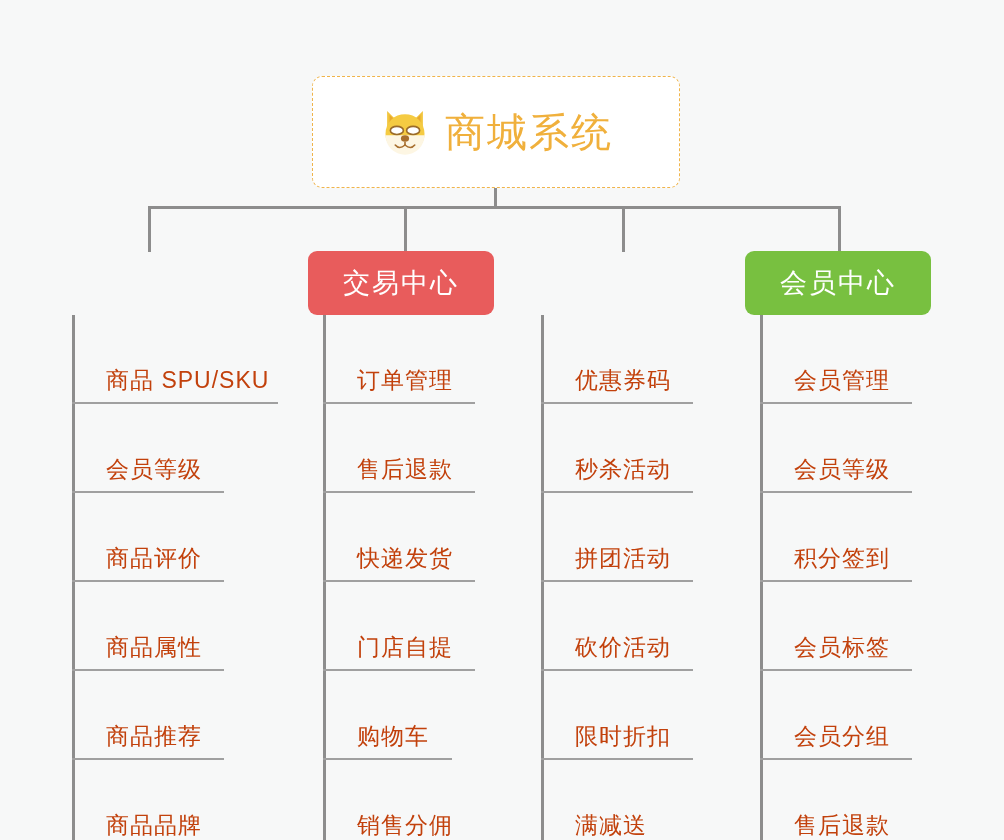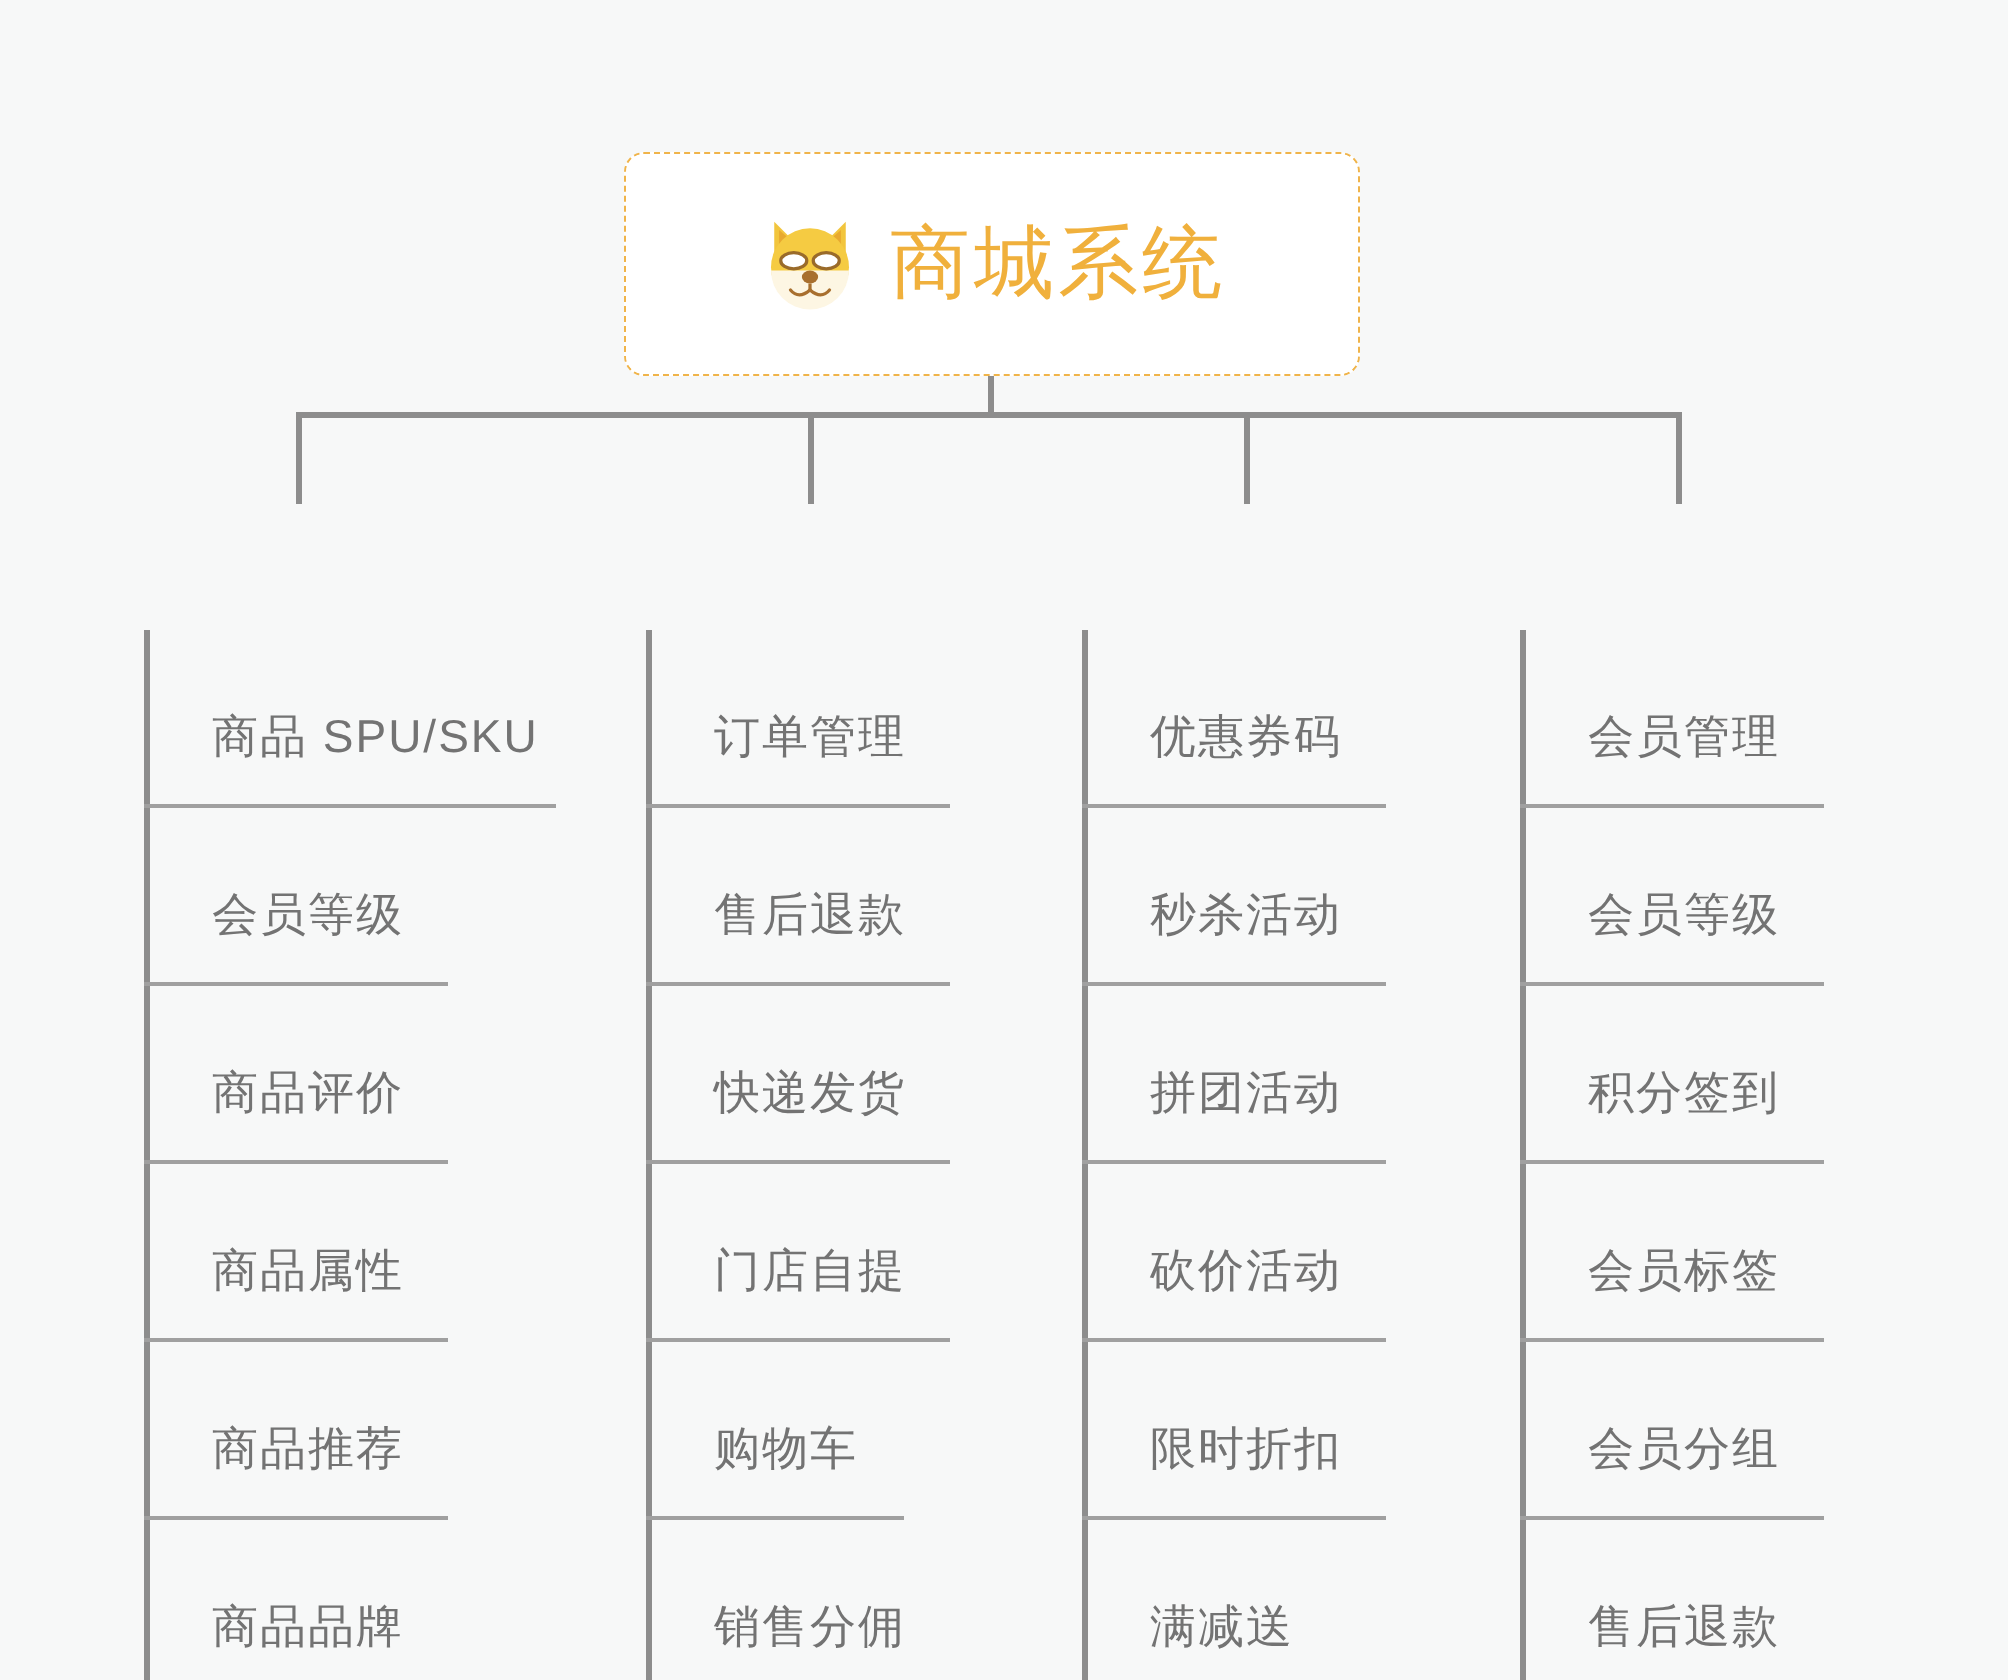--- a/index.html
+++ b/index.html
@@ -79,23 +79,23 @@
     background: #8d8d8d;
   }
   .leaf {
     position: absolute;
     left: 0;
     height: 89px;
   }
   .leaf-label {
     position: absolute;
     left: 34px;
-    bottom: 20px;
+    bottom: 8px;
     font-size: 23px;
-    color: #737373;
+    color: #c2410c;
     white-space: nowrap;
     letter-spacing: 1px;
   }
   .leaf-rule {
     position: absolute;
     left: 0;
     bottom: 0;
     height: 2px;
     background: #a0a0a0;
   }
@@ -129,20 +129,26 @@
 
   <div class="conn conn-v" style="left: 494px; top: 144px; width: 3px; height: 20px; background: rgb(141, 141, 141);"></div>
 
   <div class="conn conn-h" style="left: 148px; top: 162px; width: 692px; height: 3px; background: rgb(141, 141, 141);"></div>
 
   <div class="conn conn-v" style="left: 148px; top: 162px; height: 46px; background: rgb(141, 141, 141);"></div>
   <div class="conn conn-v" style="left: 404px; top: 162px; height: 46px; background: rgb(141, 141, 141);"></div>
   <div class="conn conn-v" style="left: 622px; top: 162px; height: 46px; background: rgb(141, 141, 141);"></div>
   <div class="conn conn-v" style="left: 838px; top: 162px; height: 46px; background: rgb(141, 141, 141);"></div>
 
+  <div class="branch-card" style="left: 308px; top: 207px; width: 186px; background: rgb(232, 92, 92);">
+    <span>交易中心</span>
+  </div>
+  <div class="branch-card" style="left: 745px; top: 207px; width: 186px; background: rgb(120, 192, 64);">
+    <span>会员中心</span>
+  </div>
 
   <div class="column" style="left:72px;">
     <div class="spine" style="background: rgb(141, 141, 141);"></div>
     <div class="leaf" style="top:0px;">
       <span class="leaf-label">商品 SPU/SKU</span>
       <span class="leaf-rule" style="width: 206px; background: rgb(160, 160, 160);"></span>
     </div>
     <div class="leaf" style="top:89px;">
       <span class="leaf-label">会员等级</span>
       <span class="leaf-rule" style="width: 152px; background: rgb(160, 160, 160);"></span>

